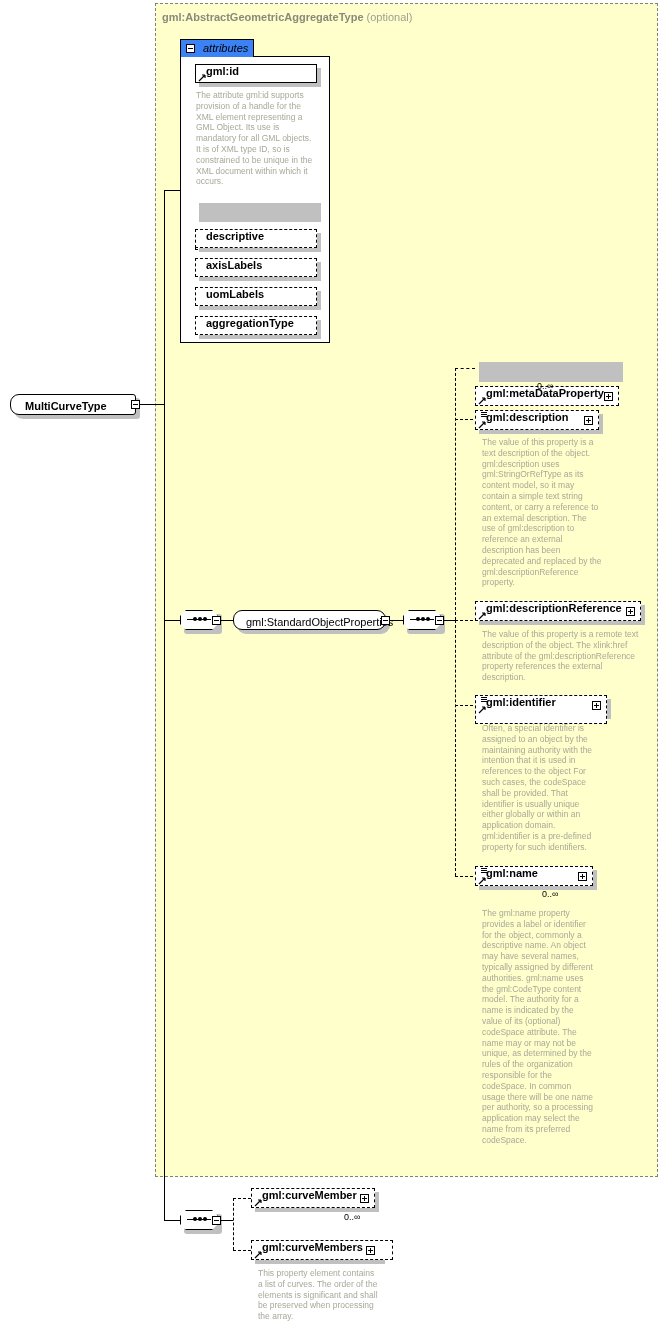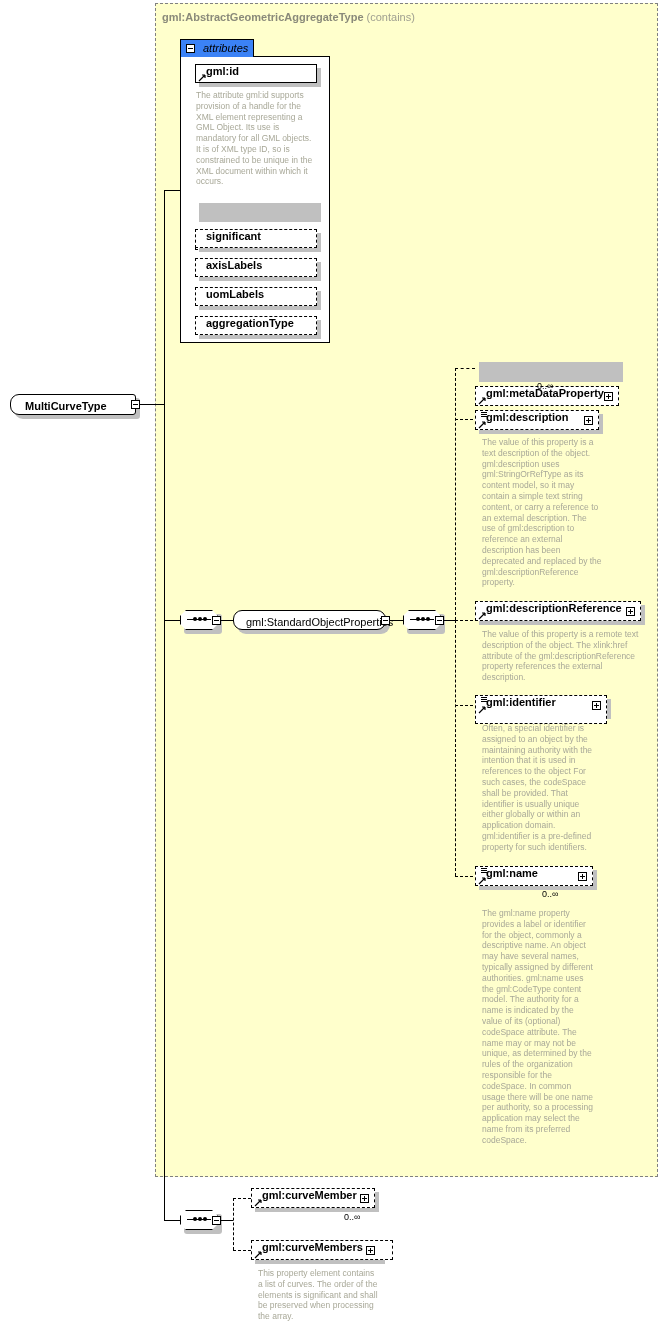--- a/index.html
+++ b/index.html
@@ -79,21 +79,21 @@
   .grpbox .txt{position:absolute;left:12px;top:5px;white-space:nowrap;}
 </style>
 </head>
 <body>
 
 <div class="canvas">
 
   <div class="ext-box"></div>
   <div class="ext-title">
     <span>gml:AbstractGeometricAggregateType</span>
-    <span class="norm">(contains)</span>
+    <span class="norm">(optional)</span>
   </div>
 
   <div class="attr-panel"></div>
   <div class="attr-tab">
     <span class="tgl" style="left:5px;top:4px;"></span>
     <span class="lbl">attributes</span>
   </div>
 
   <div class="shadow" style="left:199px;top:68px;width:122px;height:19px;"></div>
   <div class="node req" style="left:195px;top:64px;width:122px;height:19px;">
@@ -106,21 +106,21 @@
   </div>
   <div class="doc" style="left:196px;top:90px;width:120px;">The attribute gml:id supports provision of a handle for the XML element representing a GML Object. Its use is mandatory for all GML objects. It is of XML type ID, so is constrained to be unique in the XML document within which it occurs.</div>
 
   <div class="shadow" style="left:199px;top:203px;width:122px;height:19px;"></div>
   <div class="node opt" style="left:195px;top:199px;width:122px;height:19px;margin-top:32px;">
     <span class="txt">srsName</span>
   </div>
 
   <div class="shadow" style="left:199px;top:233px;width:122px;height:19px;"></div>
   <div class="node opt" style="left:195px;top:229px;width:122px;height:19px;">
-    <span class="txt">significant</span>
+    <span class="txt">descriptive</span>
   </div>
 
   <div class="shadow" style="left:199px;top:262px;width:122px;height:19px;"></div>
   <div class="node opt" style="left:195px;top:258px;width:122px;height:19px;">
     <span class="txt">axisLabels</span>
   </div>
 
   <div class="shadow" style="left:199px;top:291px;width:122px;height:19px;"></div>
   <div class="node opt" style="left:195px;top:287px;width:122px;height:19px;">
     <span class="txt">uomLabels</span>

